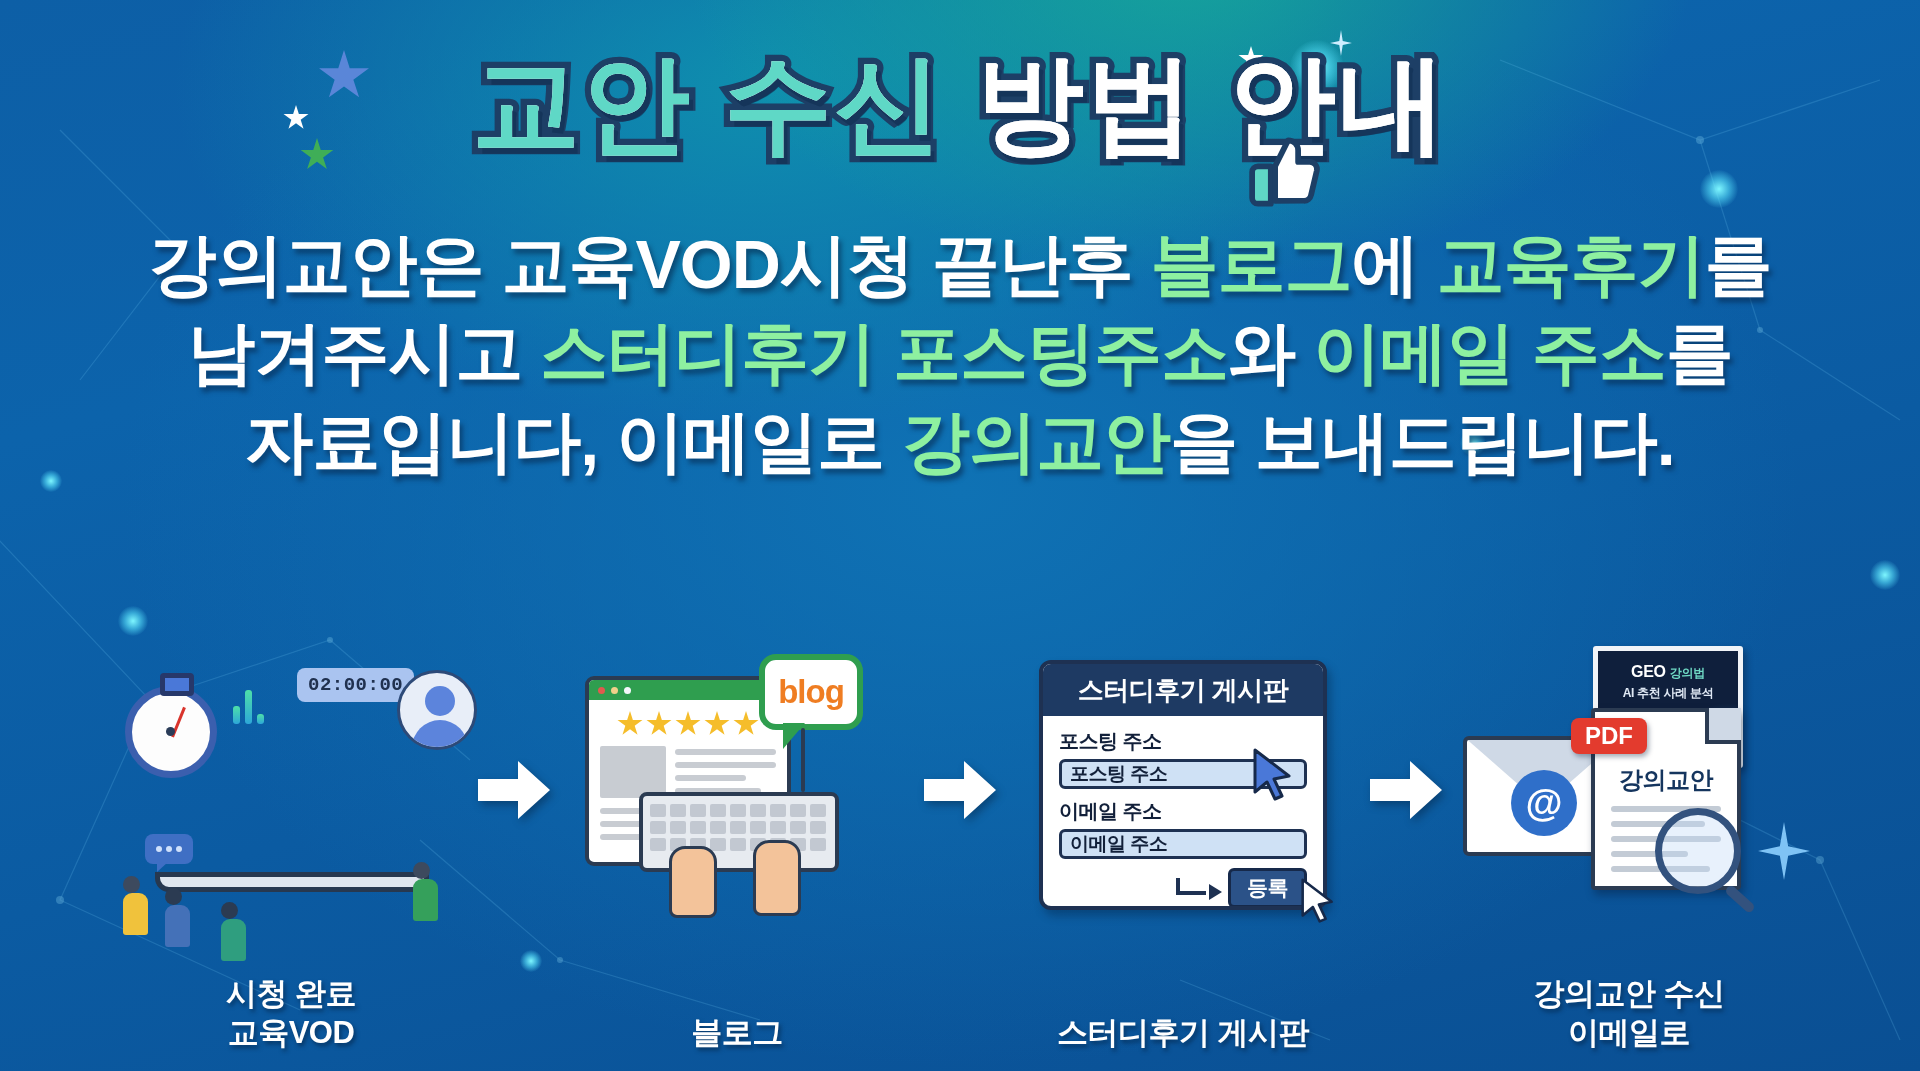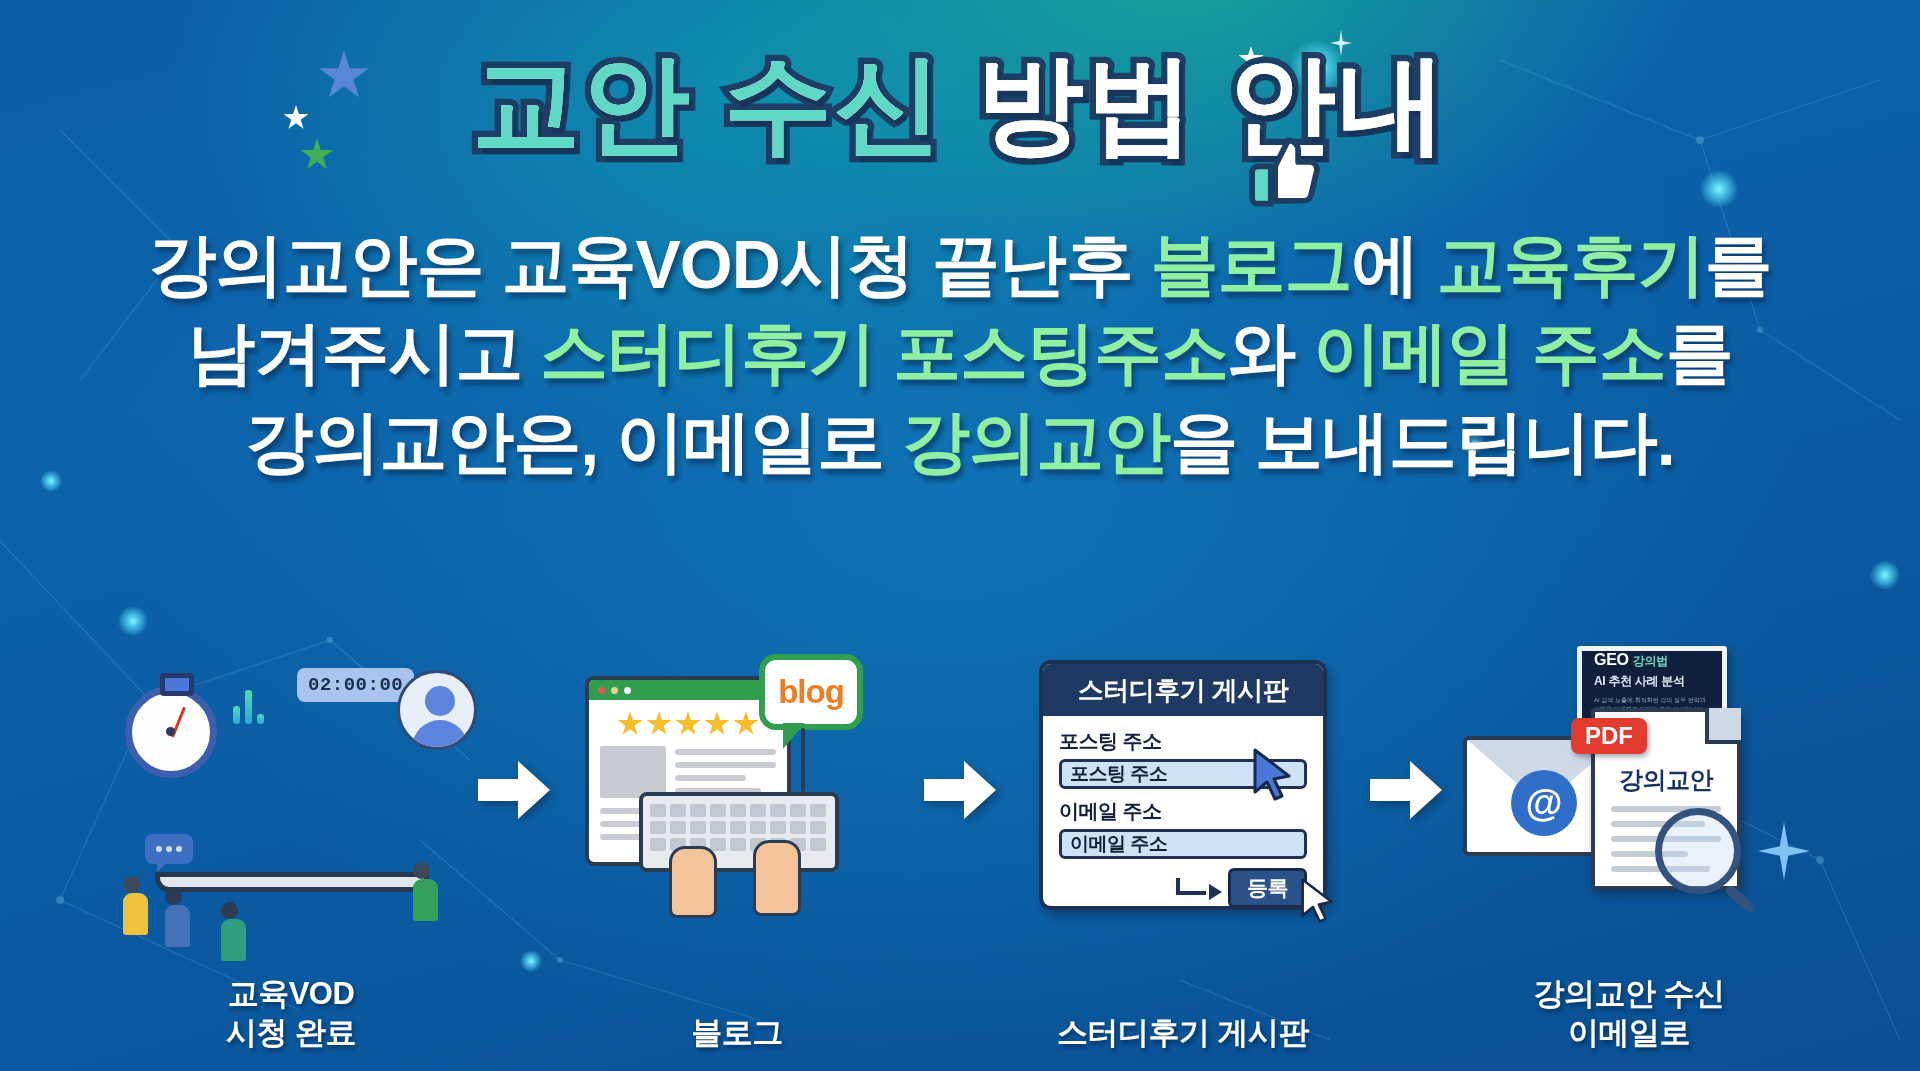--- a/index.html
+++ b/index.html
@@ -251,25 +251,25 @@
   .elbow::after { content: ""; position: absolute; left: 0; bottom: 3px; width: 30px; height: 4px; background: #1e3152; }
   .elbow i { position: absolute; right: 0; bottom: -2px; border-left: 13px solid #1e3152; border-top: 8px solid transparent; border-bottom: 8px solid transparent; }
   .btn-reg {
     background: #2b5288; color: #fff; border: 3px solid #16294a; border-radius: 6px;
     padding: 3px 16px; font-size: 21px; font-weight: 900; letter-spacing: -.5px;
   }
   .cursor { position: absolute; pointer-events: none; }
 
   
   .slide-doc {
-    position: absolute; left: 128px; top: 6px;
+    position: absolute; left: 144px; top: 6px;
     width: 150px; height: 122px;
     background: #0f1f3c; border: 5px solid #f1f4f8; border-radius: 3px;
     box-shadow: 3px 4px 7px rgba(4,25,55,.45);
-    overflow: hidden; padding: 0 12px;
+    overflow: hidden; padding: 12px 12px; text-align: center;
   }
   .slide-doc .s1 { color: #fff; font-size: 16px; font-weight: 900; letter-spacing: -.3px; }
   .slide-doc .s1 em { color: #6fd9c4; font-style: normal; font-size: 12px; }
   .slide-doc .s2 { color: #dfe8f4; font-size: 12px; font-weight: 700; margin-top: 3px; letter-spacing: -.3px; }
   .slide-doc .s3 { color: #8da4c4; font-size: 6px; margin-top: 6px; line-height: 1.5; }
   .slide-doc .glow { position: absolute; right: -18px; bottom: -18px; width: 92px; height: 78px; background: radial-gradient(circle at 70% 70%, rgba(90,190,255,.45), rgba(20,50,110,0) 65%); }
   .envelope {
     position: absolute; left: 14px; top: 96px;
     width: 160px; height: 120px;
     background: #fff; border: 4px solid #2b3b52; border-radius: 6px; overflow: hidden;
@@ -358,21 +358,21 @@
   </div>
 
   <div class="body-copy">
     <span class="ln">
       <span class="c-white">강의교안은 교육VOD시청 끝난후 </span><span class="c-green">블로그</span><span class="c-white">에 </span><span class="c-green">교육후기</span><span class="c-white">를</span>
     </span>
     <span class="ln">
       <span class="c-white">남겨주시고 </span><span class="c-green">스터디후기 포스팅주소</span><span class="c-white">와 </span><span class="c-green">이메일 주소</span><span class="c-white">를</span>
     </span>
     <span class="ln">
-      <span class="c-white">강의교안은, 이메일로 </span><span class="c-green">강의교안</span><span class="c-white">을 보내드립니다.</span>
+      <span class="c-white">자료입니다, 이메일로 </span><span class="c-green">강의교안</span><span class="c-white">을 보내드립니다.</span>
     </span>
   </div>
 
   <div class="steps">
 
     <div class="step">
       <div class="art">
         <div class="stopwatch">
           <div class="sw-hand"></div>
             <div class="sw-pin"></div>
@@ -404,22 +404,22 @@
         <div class="person" style="left:110px;top:262px;">
           <div class="ph" style="background:#2b3b52"></div>
             <div class="pb" style="background:#2f9e7f"></div>
         </div>
         <div class="person" style="left:302px;top:222px;">
           <div class="ph" style="background:#3d4a5e"></div>
             <div class="pb" style="background:#35a05b"></div>
         </div>
       </div>
       <div class="caption">
+        <span>시청 완료</span>
         <span>교육VOD</span>
-        <span>시청 완료</span>
       </div>
     </div>
 
     <div class="arrow">
       <svg width="72" height="62" viewBox="0 0 72 62">
           <path d="M0 20h40V2l32 29-32 29V42H0z" fill="#ffffff"></path>
         </svg>
     </div>
 
     <div class="step">

